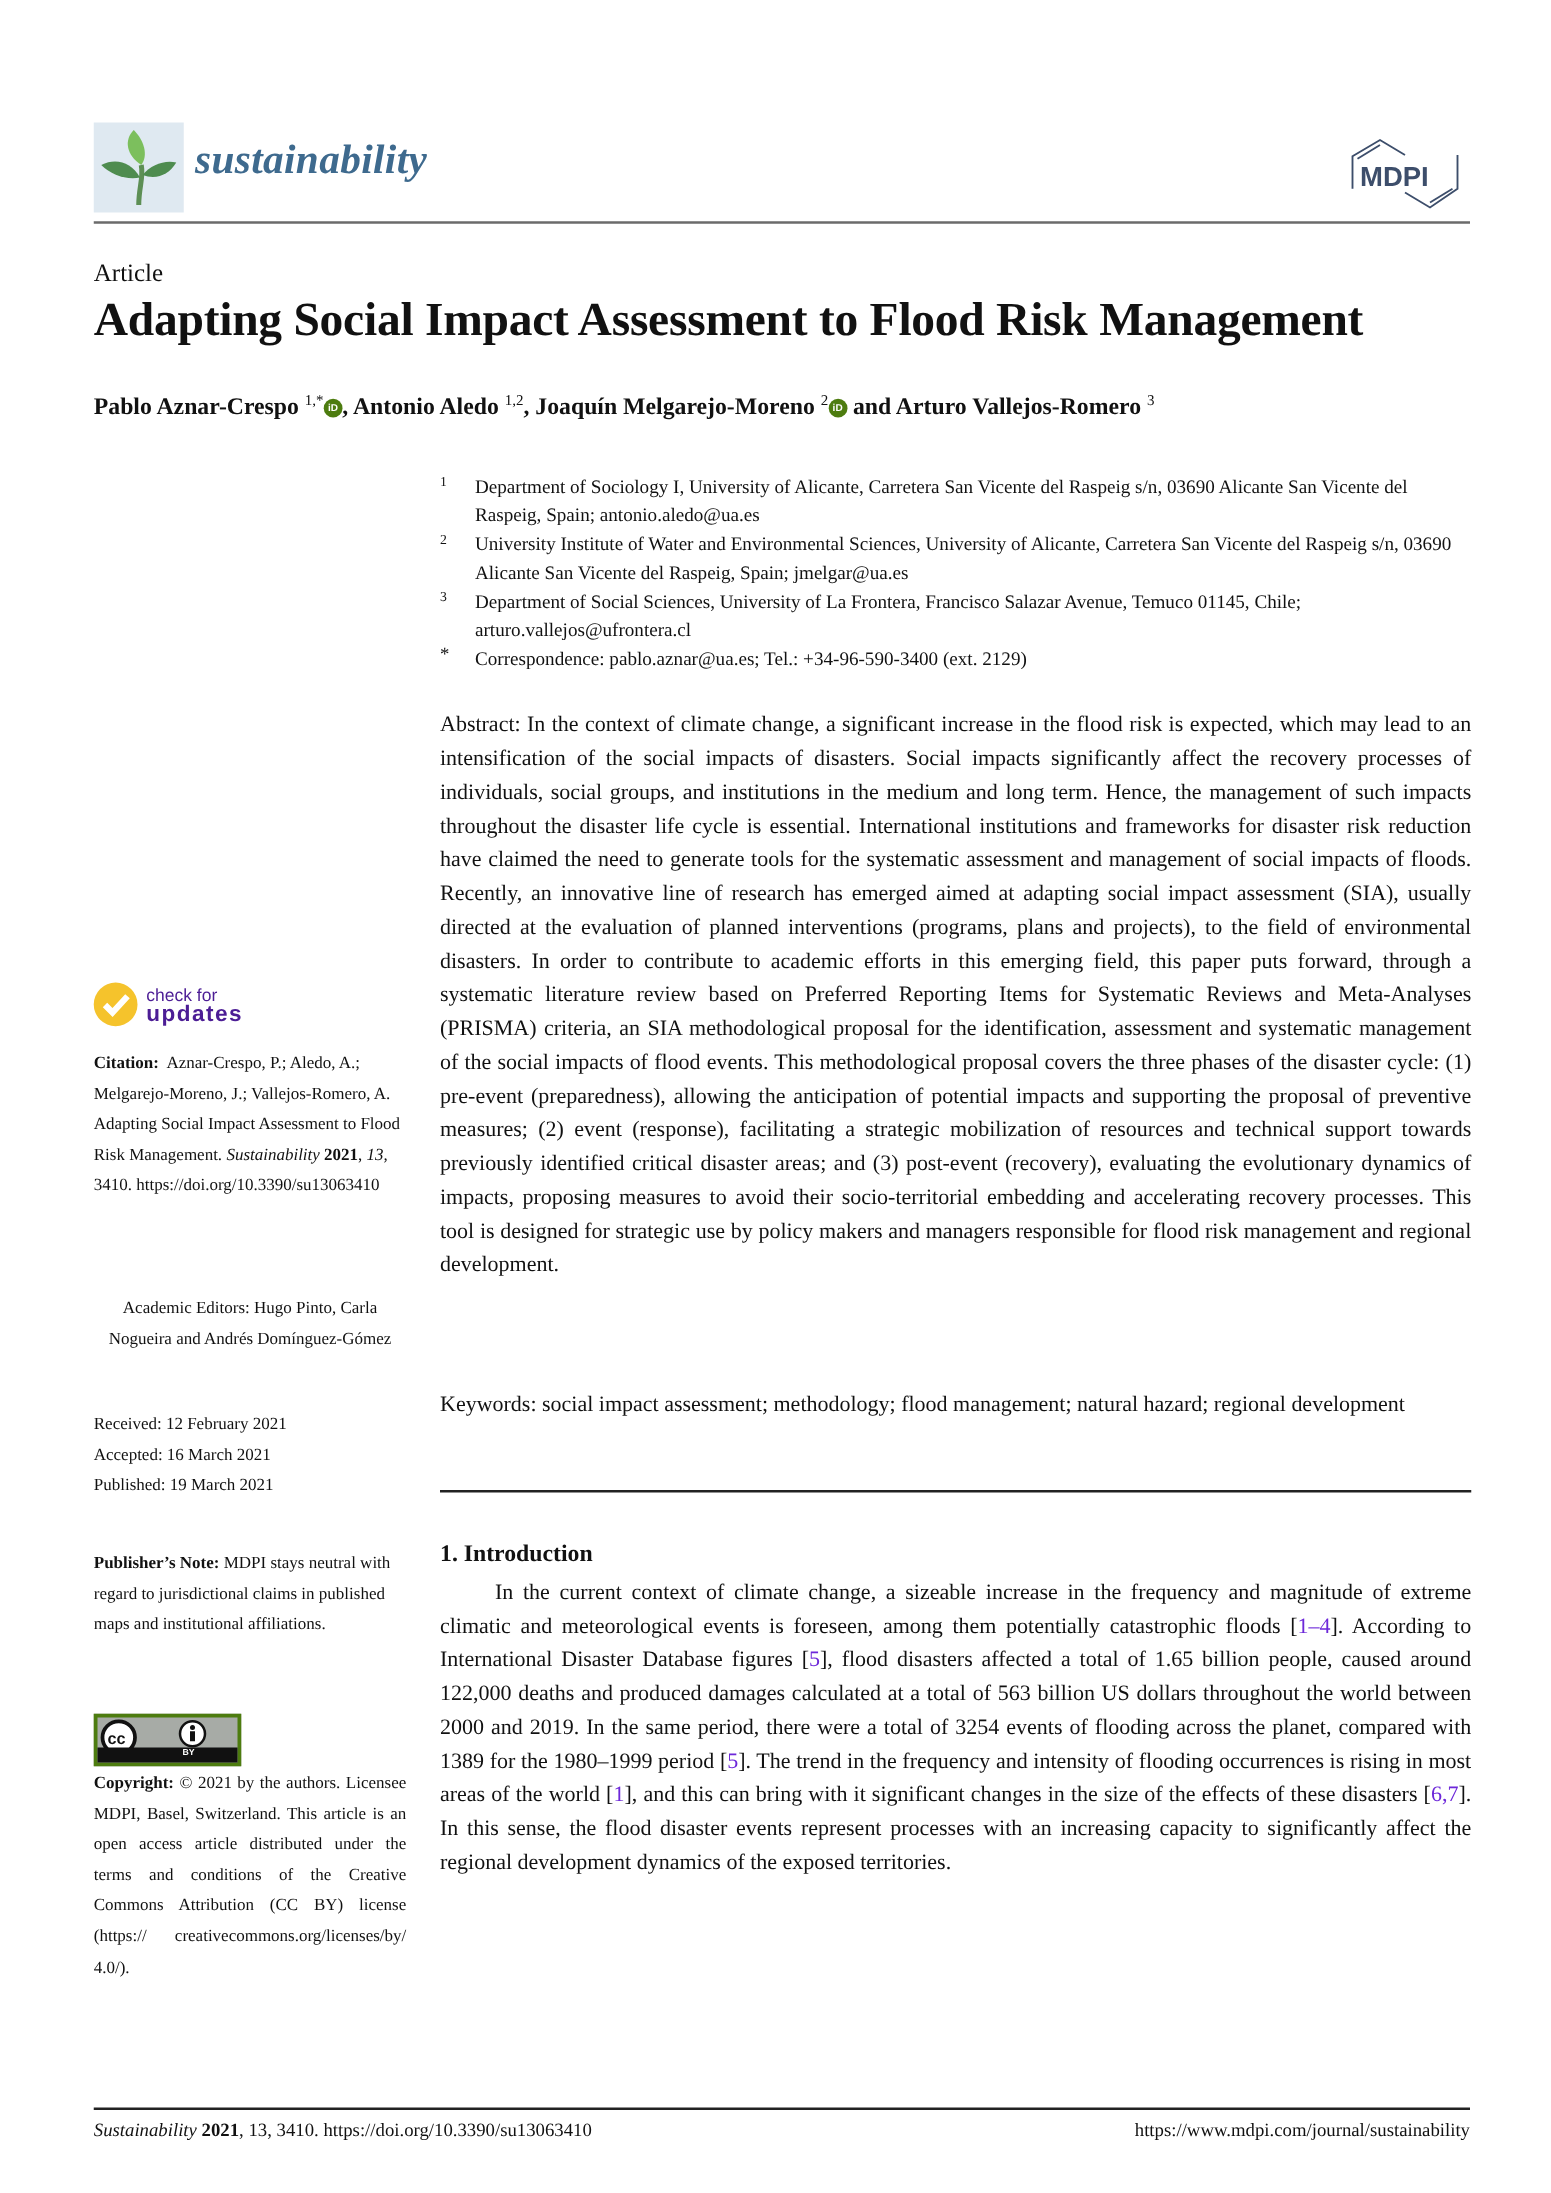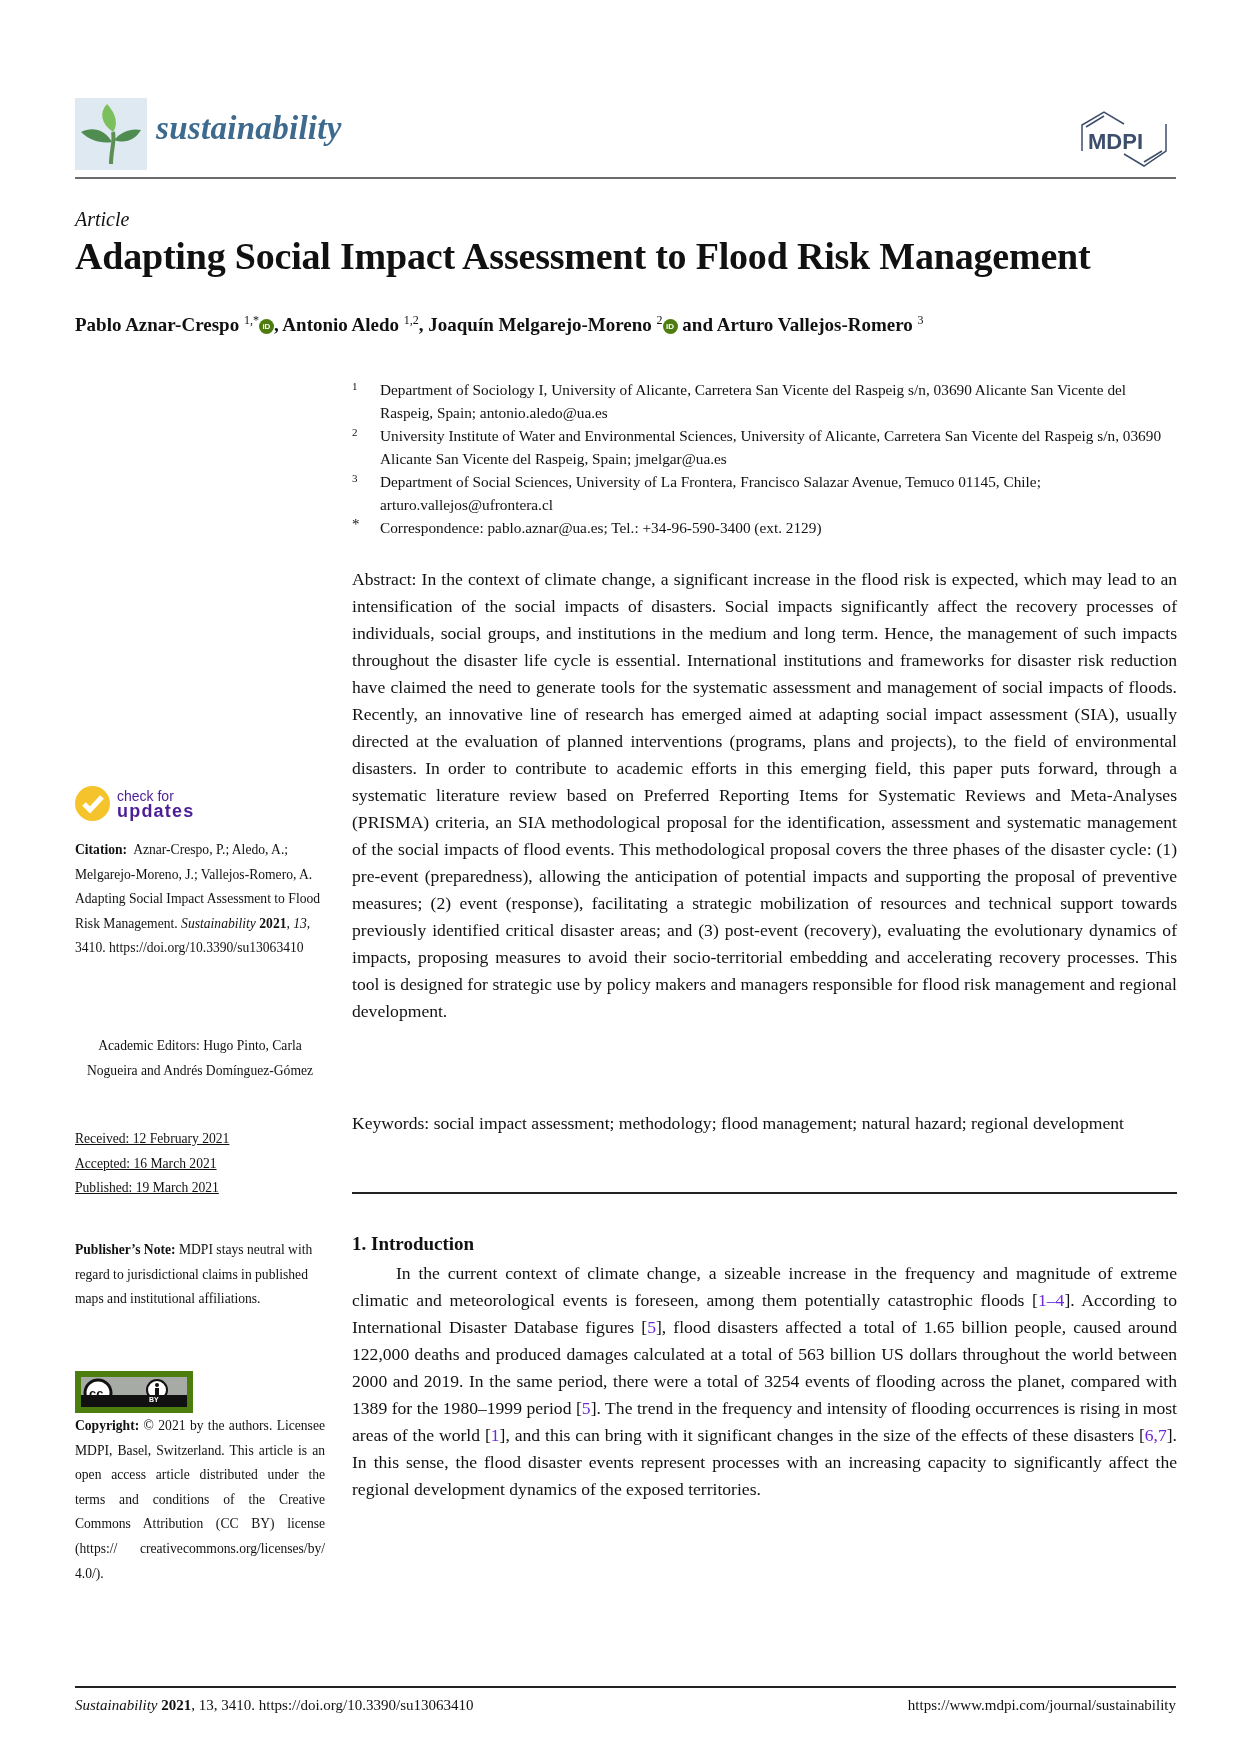--- a/index.html
+++ b/index.html
@@ -7,21 +7,21 @@
          font-family: "Liberation Serif", "DejaVu Serif", serif; color: #111; }
   .abs { position: absolute; }
 
   
   .journal-logo { left: 75px; top: 98px; width: 72px; height: 72px; background: #dfe9f1; }
   .journal-name { left: 156px; top: 110px; font-size: 33px; font-style: italic; font-weight: bold;
                   color: #3e6a8e; letter-spacing: 0.3px; }
   .mdpi-logo { left: 1080px; top: 109px; width: 90px; height: 62px; }
   .header-rule { left: 75px; top: 177px; width: 1101px; height: 2px; background: #6b6b6b; }
 
-  .article-type { left: 75px; top: 208px; font-size: 20px; font-style: italic; }
+  .article-type { left: 75px; top: 208px; font-size: 20px; }
   .title { left: 75px; top: 234px; font-size: 38px; font-weight: bold; letter-spacing: -0.2px; white-space: nowrap; }
   .authors { left: 75px; top: 313px; font-size: 19px; font-weight: bold; white-space: nowrap; }
   .authors sup { font-size: 12px; font-weight: normal; }
   .orcid { display: inline-block; width: 15px; height: 15px; border-radius: 50%; background: #4d7c0f;
            color: #fff; font-size: 8px; line-height: 15px; text-align: center; vertical-align: 2px;
            font-family: "Liberation Sans", sans-serif; font-weight: bold; }
 
   .affil { left: 352px; top: 378px; width: 825px; font-size: 15.3px; line-height: 23px; }
   .affil-row { display: flex; }
   .affil-num { width 28px; min-width: 28px; font-size: 11px; vertical-align: top; line-height: 16px; }
@@ -40,23 +40,23 @@
 
   
   .side { left: 75px; width: 250px; font-size: 13.6px; line-height: 24.6px; }
   .check-updates { left: 75px; top: 786px; display: flex; align-items: center; }
   .cu-circle { width: 35px; height: 35px; border-radius: 50%; background: #f5c32c; position: relative; }
   .cu-text { margin-left: 7px; font-family: "Liberation Sans", "DejaVu Sans", sans-serif; line-height: 15px; color: #4c1d95; }
   .cu-text .l1 { font-size: 14px; }
   .cu-text .l2 { font-size: 18px; font-weight: bold; letter-spacing: 1.2px; text-align: right; }
   .citation { top: 838px; }
   .editors { top: 1034px; text-align: center; }
-  .dates { top: 1127px; text-decoration: underline; }
+  .dates { top: 1127px; }
   .pubnote { top: 1238px; }
-  .cc-badge { left: 75px; top: 1371px; width: 118px; height: 42px; background: #a7aba6; border: 6px solid #4d7c0f; box-sizing: border-box; }
+  .cc-badge { left: 75px; top: 1371px; width: 118px; height: 42px; background: #a7aba6; border: 3px solid #4d7c0f; box-sizing: border-box; }
   .cc-badge .bar { position: absolute; left: 0; bottom: 0; width: 100%; height: 12px; background: #111; color: #fff;
                    font-family: "Liberation Sans", sans-serif; font-size: 7px; font-weight: bold; }
   .cc-badge .bar span { position: absolute; left: 68px; top: 1px; }
   .copyright { top: 1414px; text-align: justify; }
 
   
   .footer-rule { left: 75px; top: 1686px; width: 1101px; height: 1.5px; background: #222; }
   .footer-left { left: 75px; top: 1697px; font-size: 15px; }
   .footer-right { left: 810px; top: 1697px; width: 366px; text-align: right; font-size: 15px; }
 </style>

